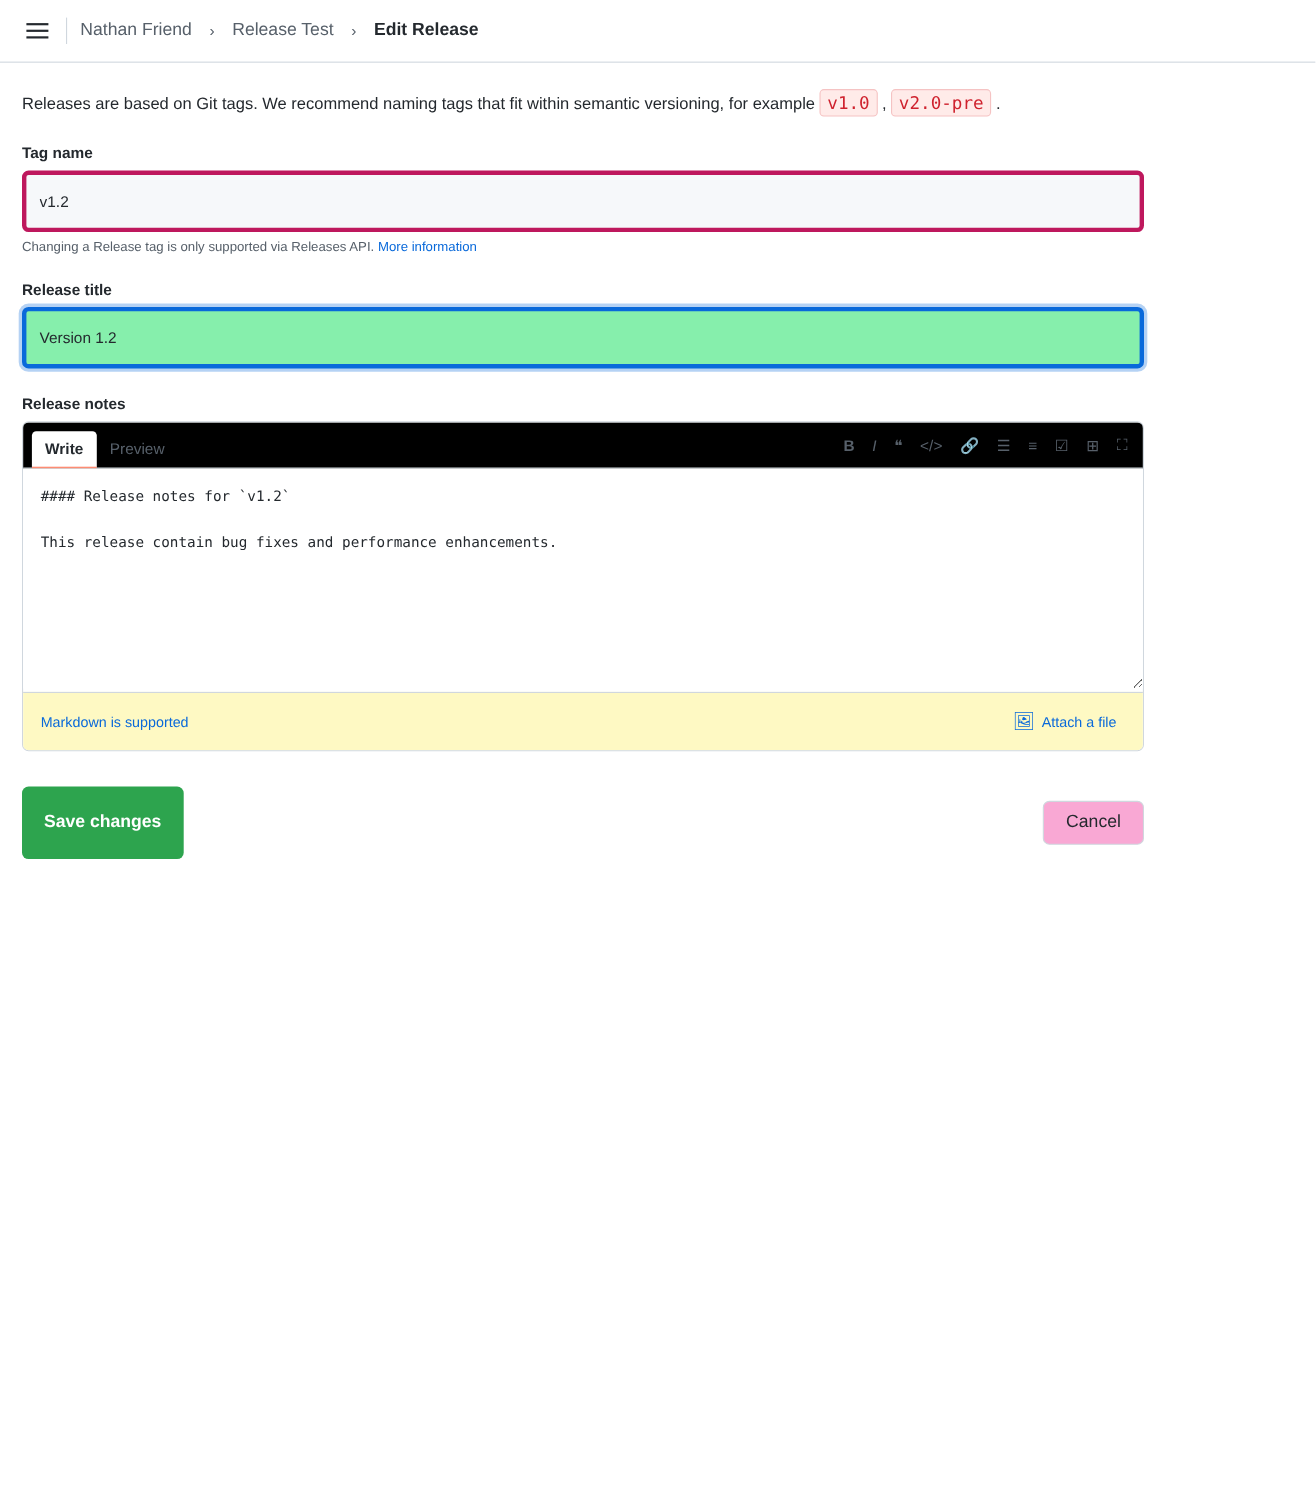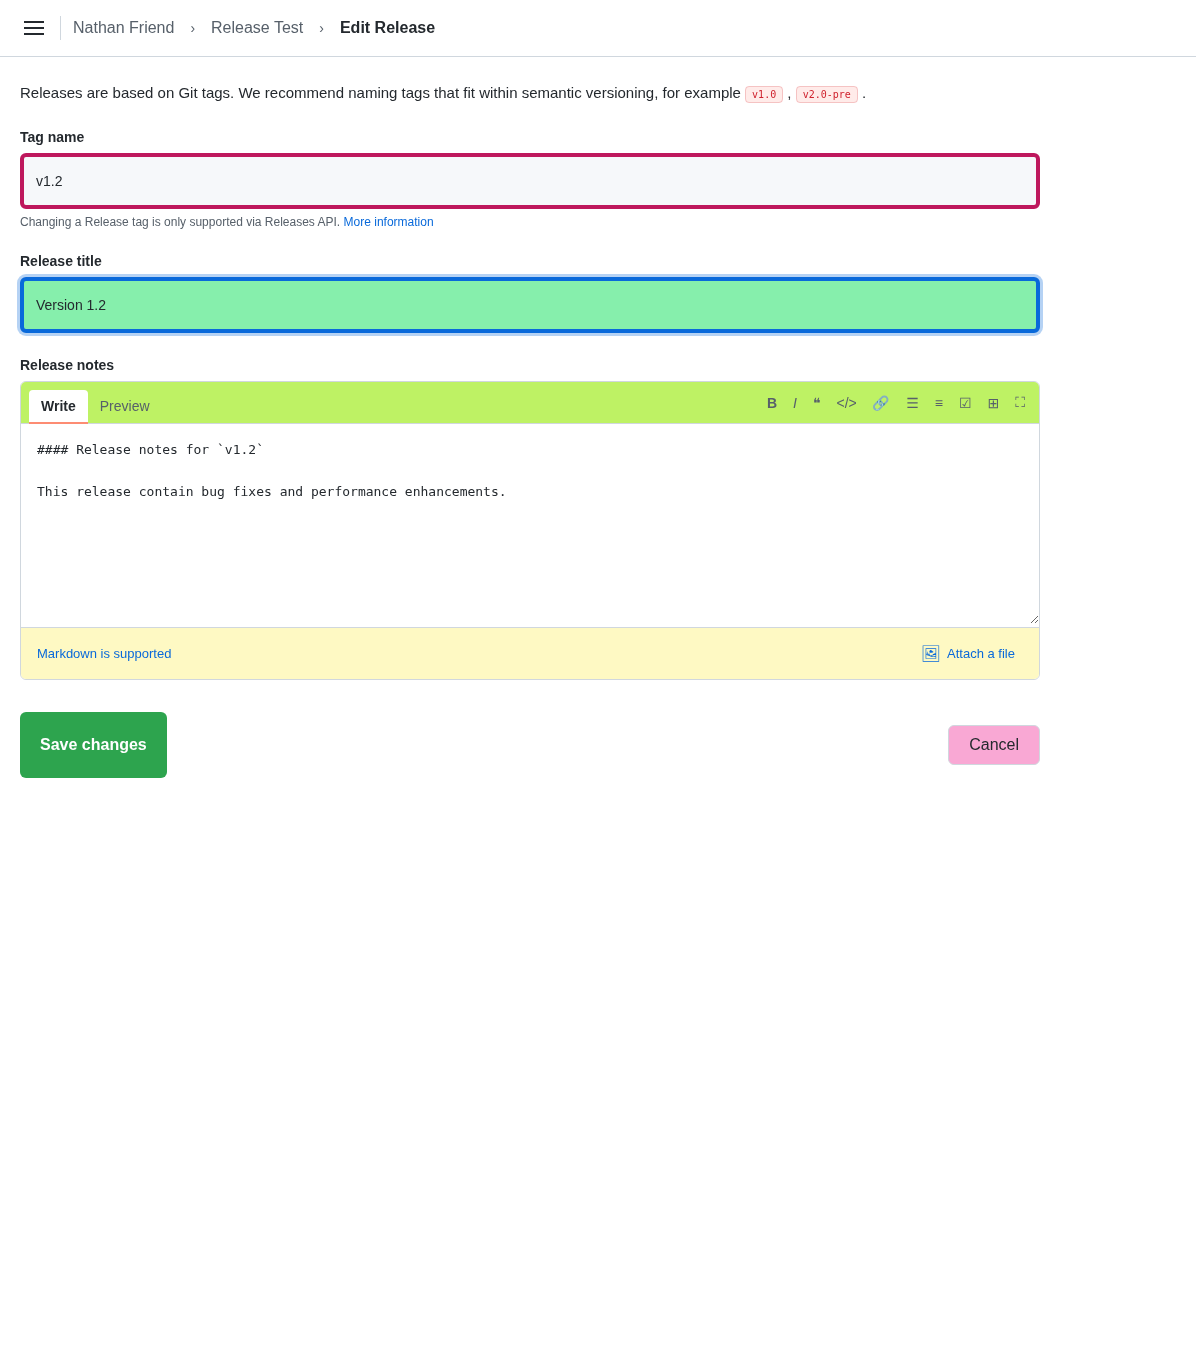--- a/index.html
+++ b/index.html
@@ -85,21 +85,21 @@
       margin-bottom: 24px;
     }
 
     .code-tag {
       background: #ffebe9;
       color: #cf222e;
       border: 1px solid rgba(207, 34, 46, 0.2);
       border-radius: 4px;
       padding: 2px 6px;
       font-family: ui-monospace, SFMono-Regular, SF Mono, Menlo, Consolas, monospace;
-      font-size: 10px;
+      font-size: 16px;
     }
 
     .field-label {
       font-weight: 700;
       font-size: 14px;
       margin-bottom: 8px;
       color: #24292e;
     }
 
     .form-section {
@@ -139,21 +139,21 @@
       border: 1px solid #d0d7de;
       border-radius: 6px;
       overflow: hidden;
     }
 
     .editor-tabs {
       display: flex;
       align-items: center;
       padding: 8px 8px 0 8px;
       border-bottom: 1px solid #d0d7de;
-      background: #bef264;
+      background: #000000;
     }
 
     .tab-item {
       padding: 8px 12px;
       font-size: 14px;
       cursor: pointer;
       border-bottom: 2px solid transparent;
       margin-bottom: -1px;
       color: #57606a;
     }

